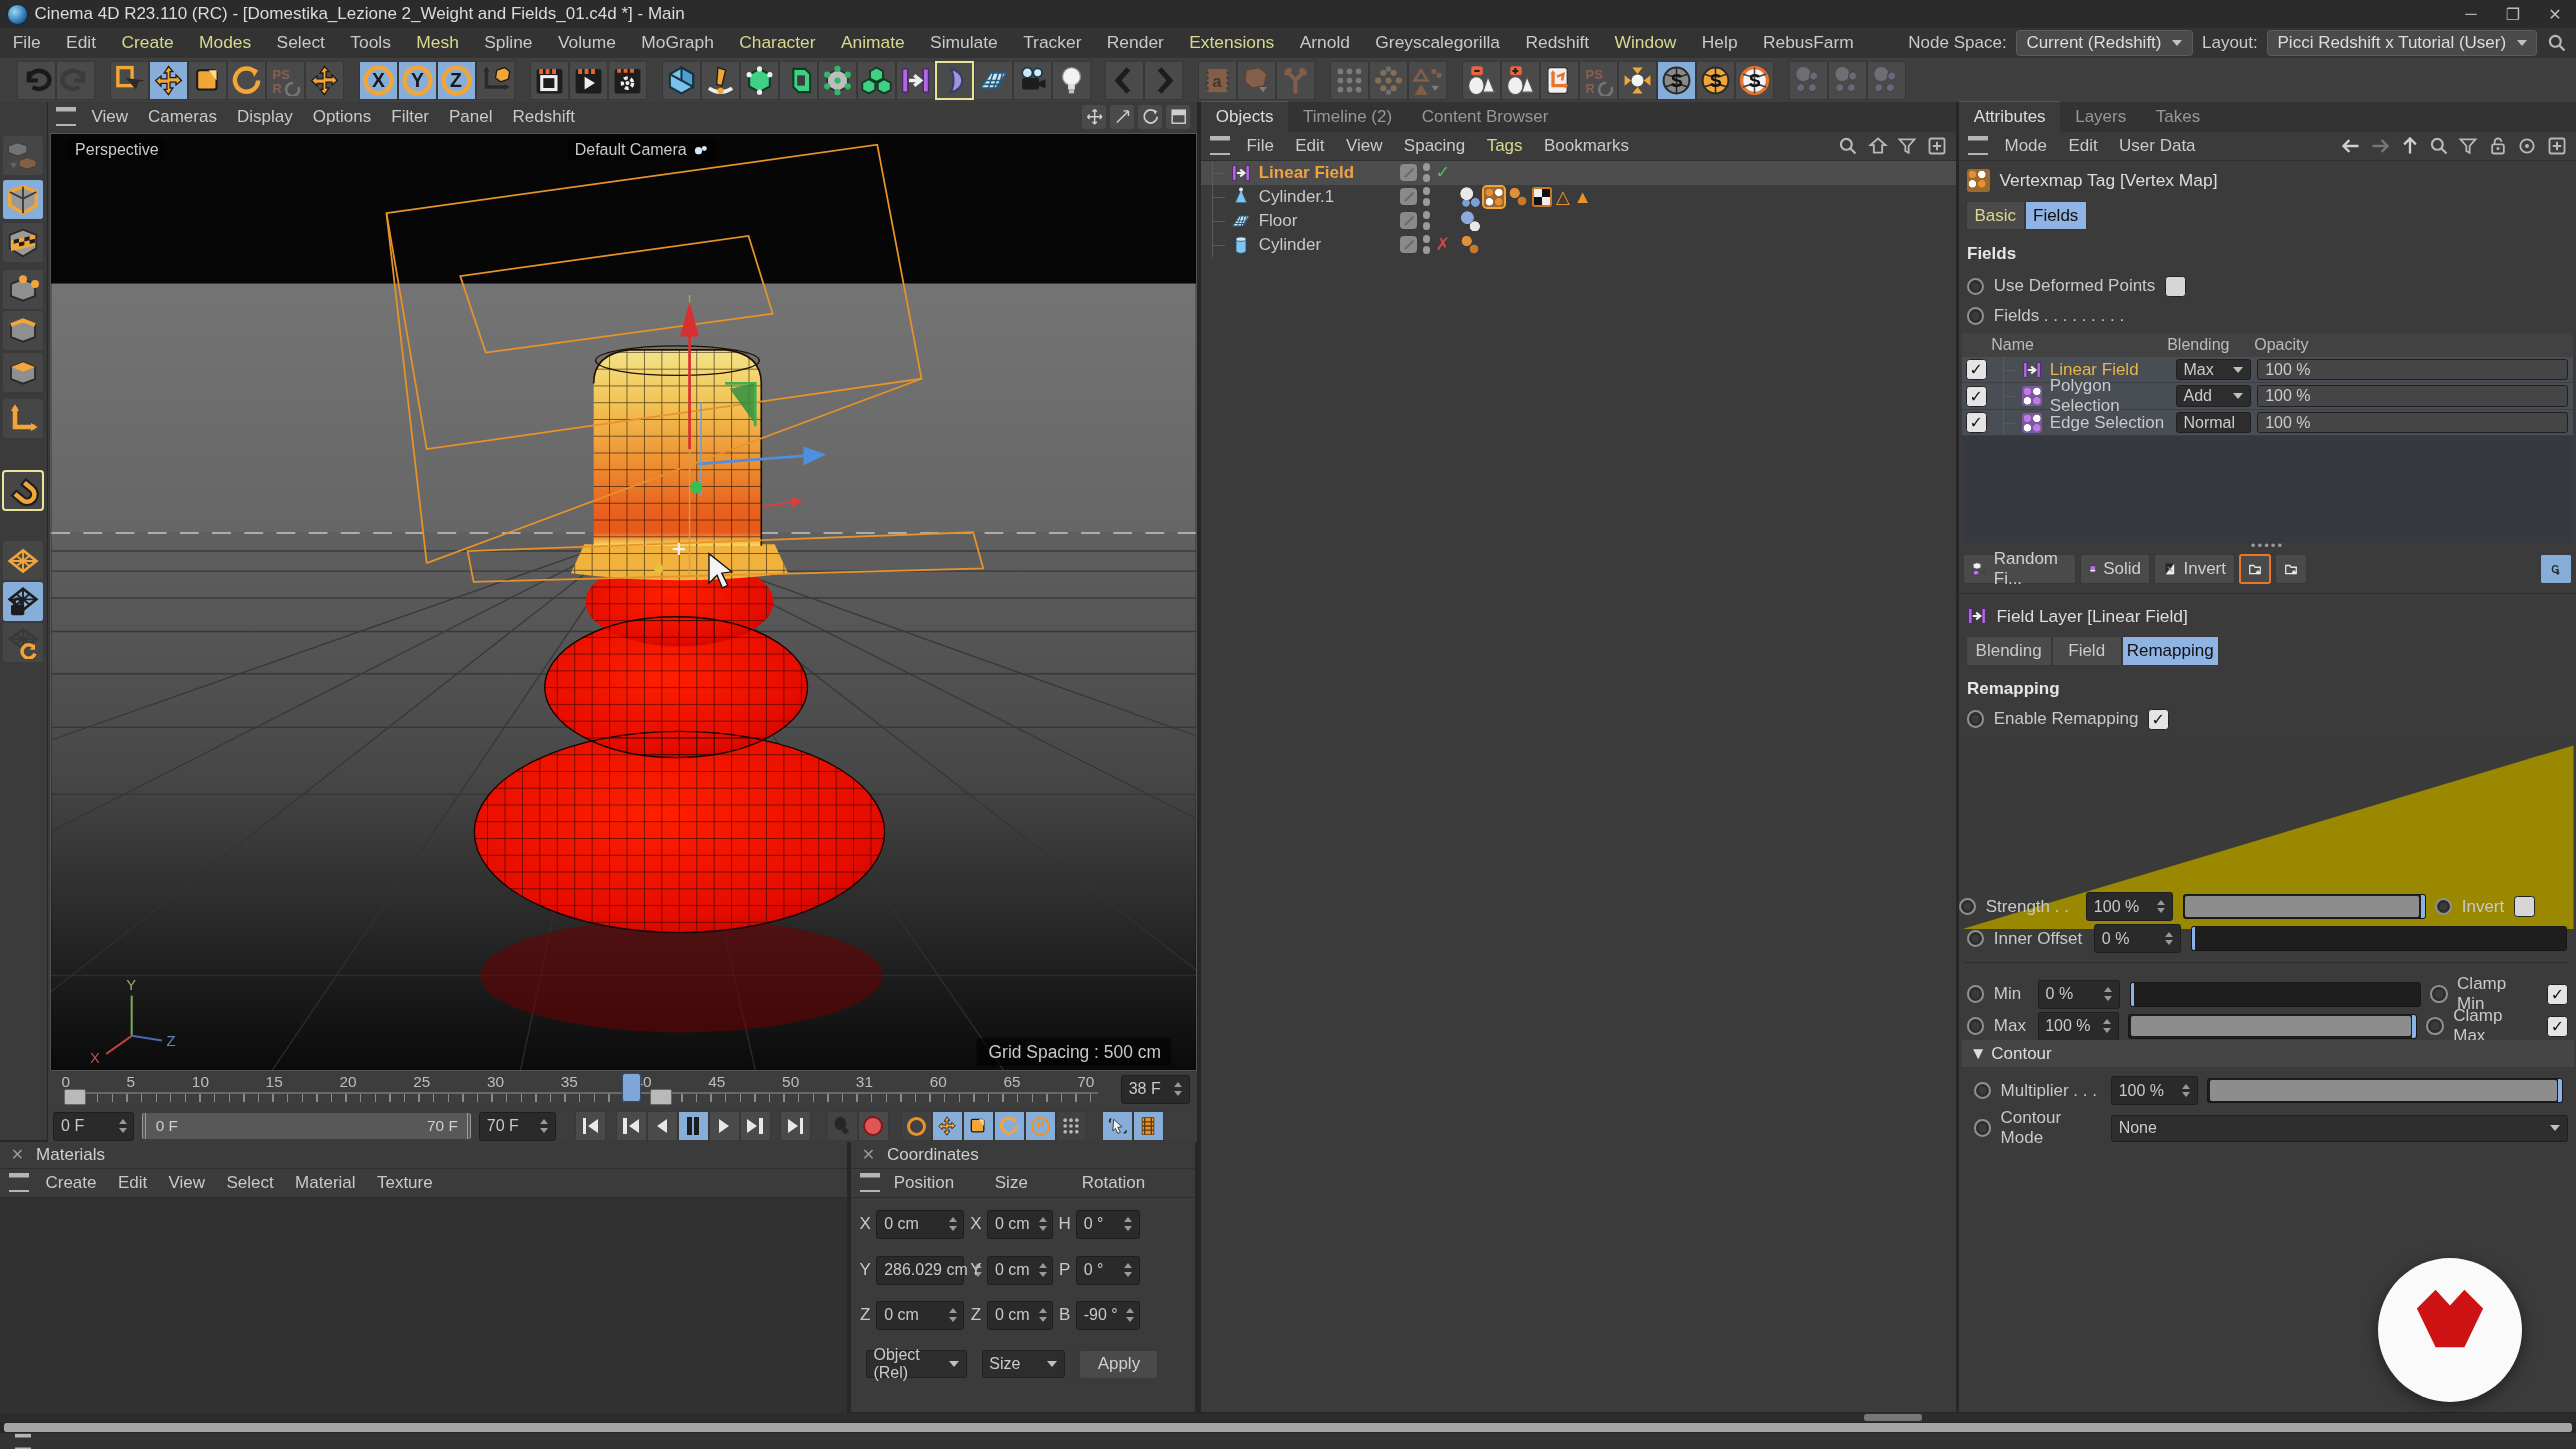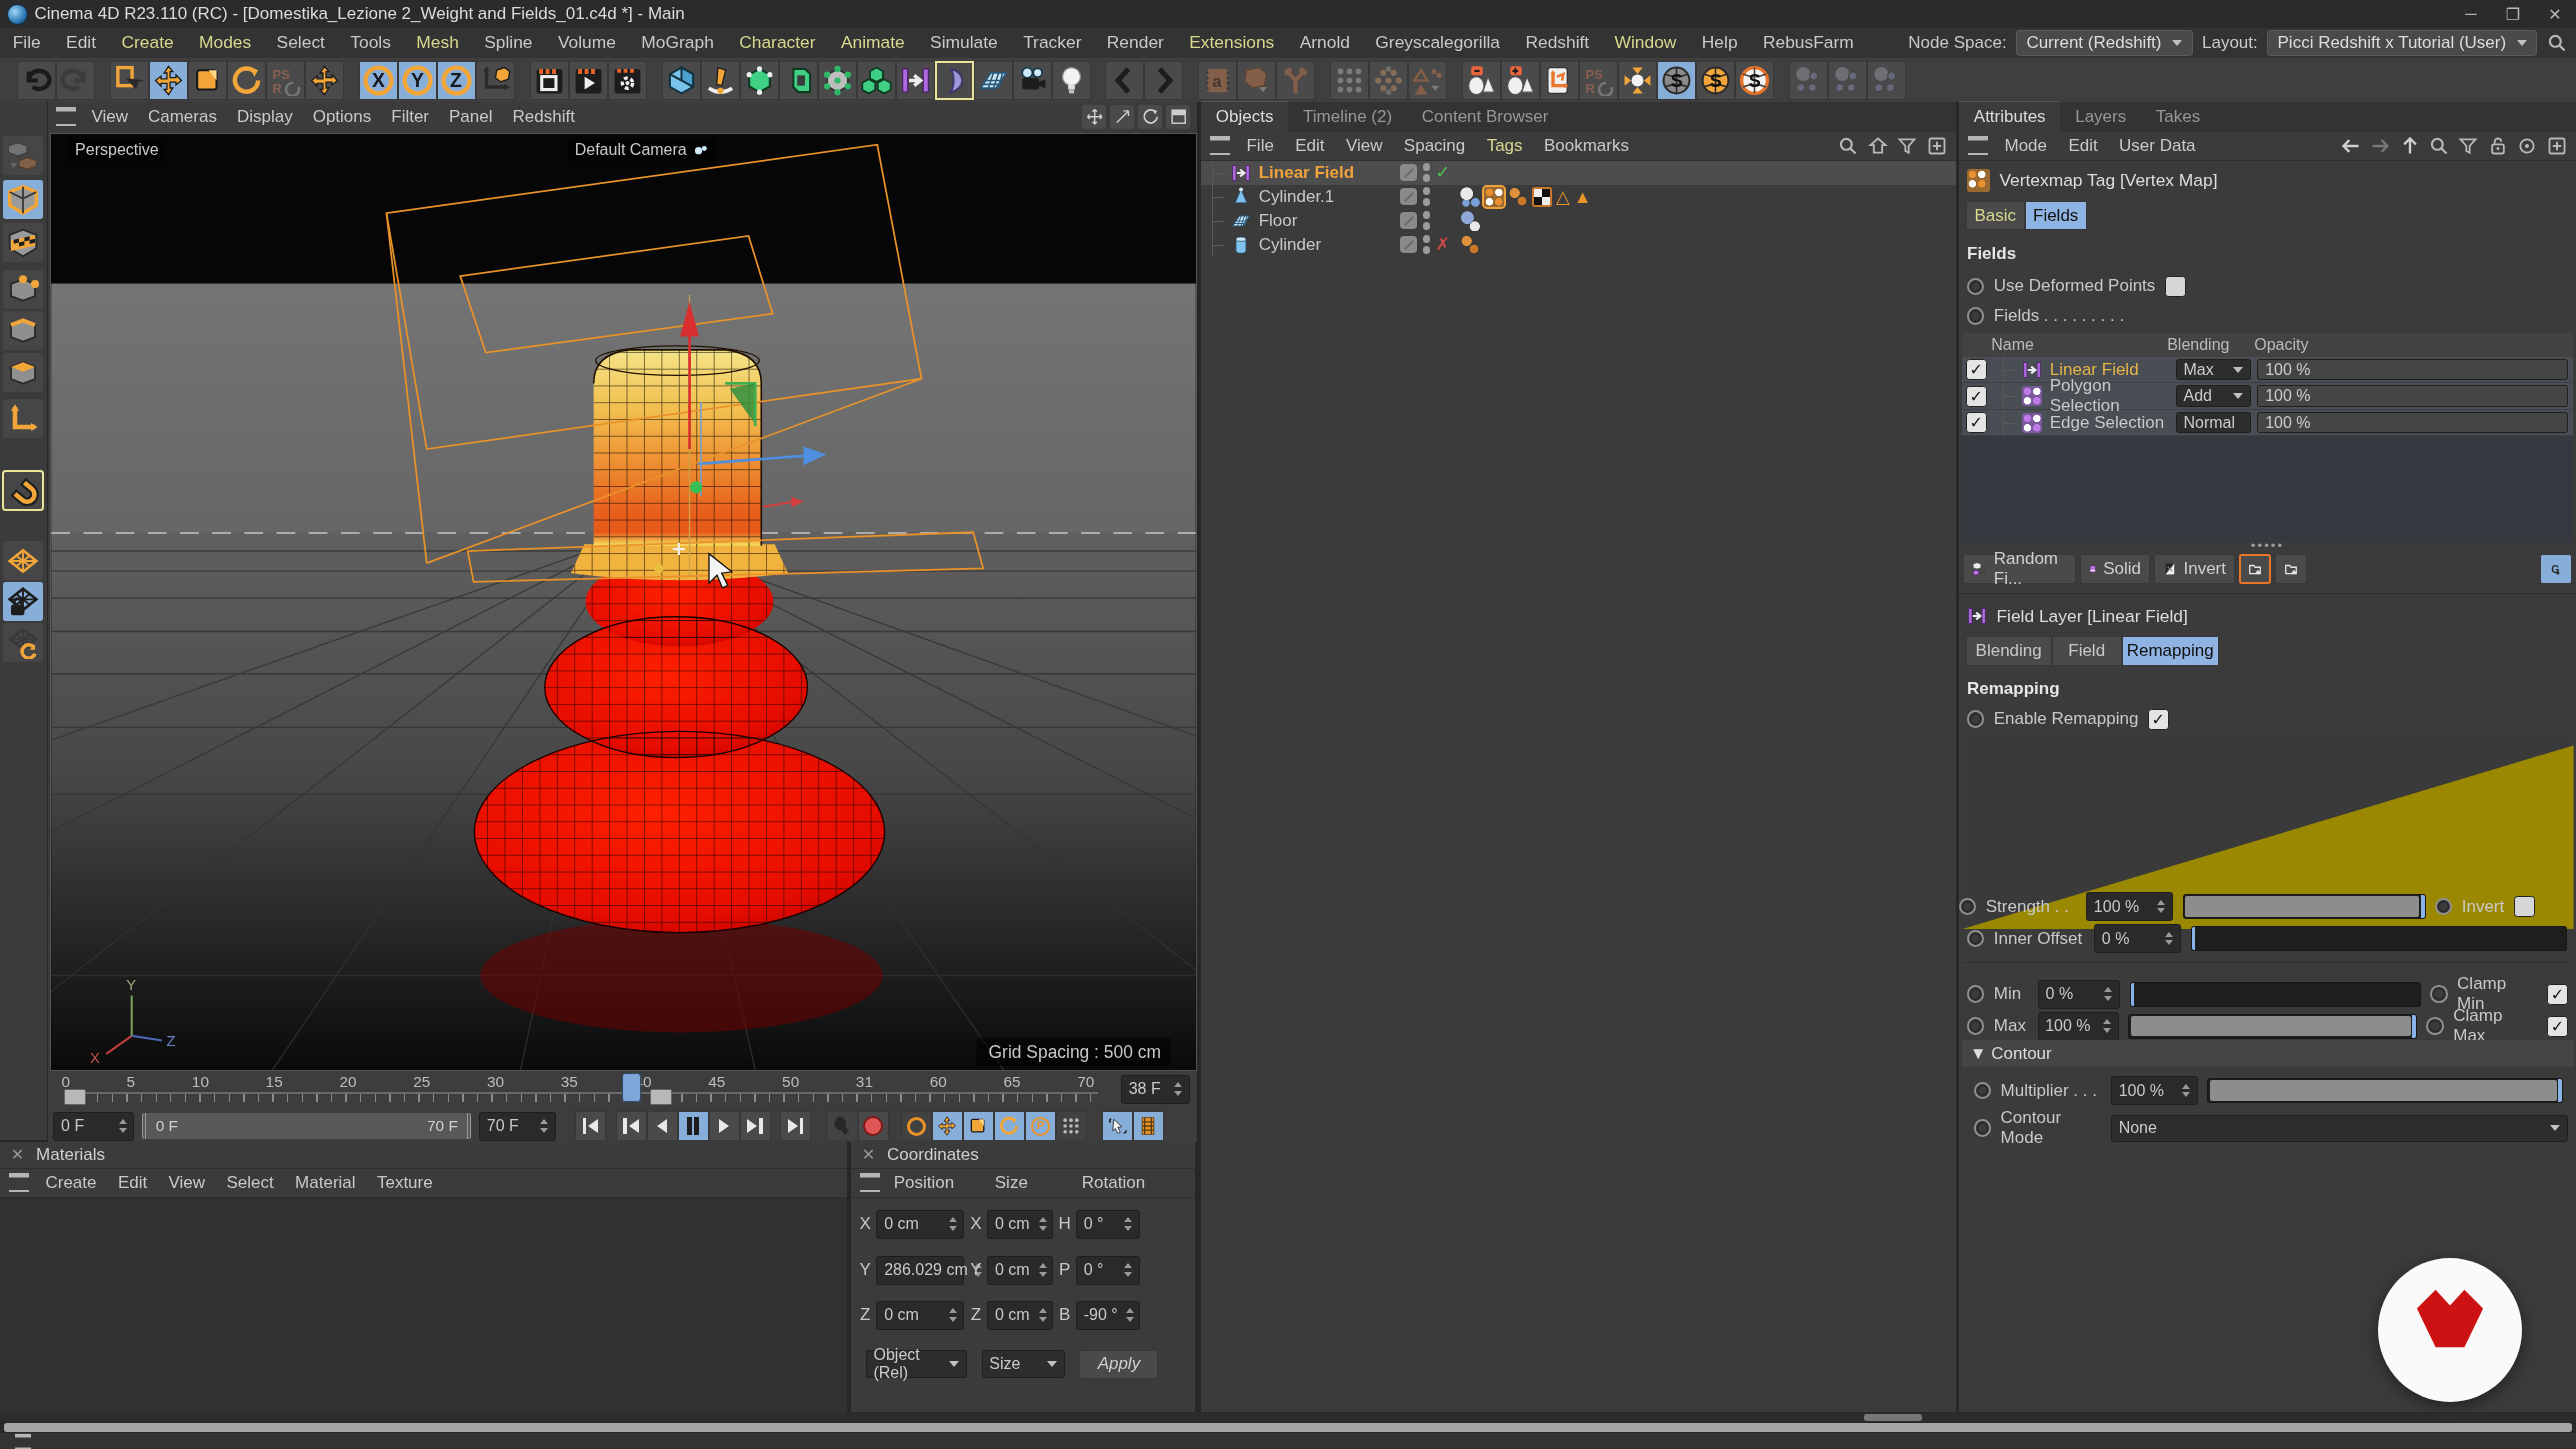--- a/index.html
+++ b/index.html
@@ -1212,21 +1212,21 @@
       </div>
     <div style="display:flex;gap:14.8px;padding:4px 0 0 14.8px;">
       <div class="dd" style="width:101px;height:28px;">
           <span>Object (Rel)</span>
           <span class="chev"></span>
         </div>
       <div class="dd" style="width:83px;height:28px;">
           <span>Size</span>
           <span class="chev"></span>
         </div>
-      <div class="btn" style="width:79px;font-style:italic;">Apply</div>
+      <div class="btn" style="width:79px;">Apply</div>
     </div>
   </div>
 
   <div class="abs panel om">
     <div class="tabsrow">
 
     <span class="tab active">Objects</span>
         <span class="tab">Timeline (2)</span>
         <span class="tab">Content Browser</span>
       </div>

